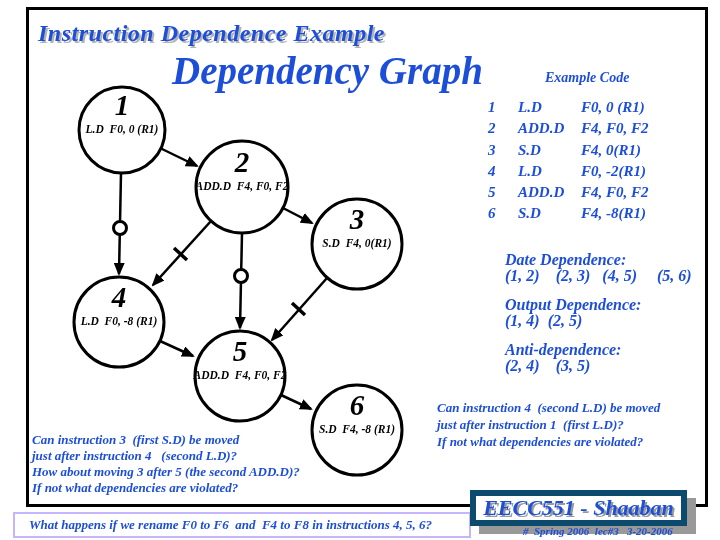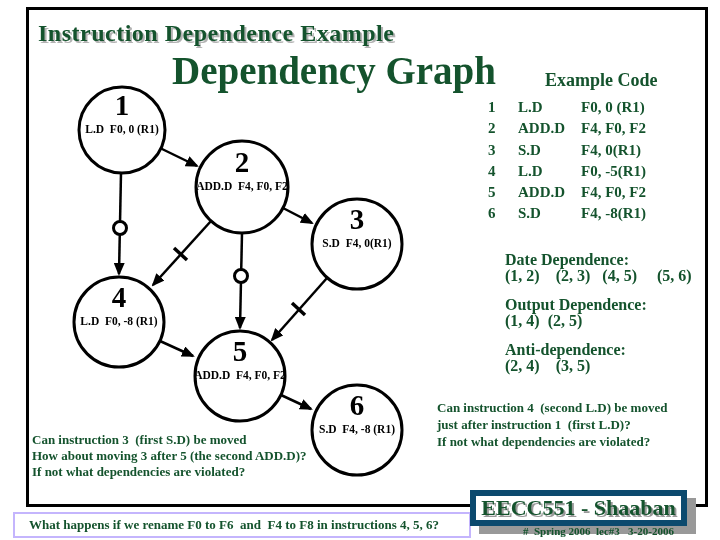--- a/index.html
+++ b/index.html
@@ -1,34 +1,35 @@
 <!DOCTYPE html>
 <html><head>
 <meta charset="utf-8">
 <style>
   html,body { margin:0; padding:0; background:#fff; }
   .slide {
     position:relative; width:720px; height:540px; background:#ffffff;
-    font-family:"Liberation Serif","DejaVu Serif",serif; font-weight:bold; color:#14532d;
+    font-family:"Liberation Serif","DejaVu Serif",serif; font-weight:bold; color:#1d4ed8;
     overflow:hidden;
+    font-style:italic;
   }
   .frame {
     position:absolute; left:26px; top:7px; width:676px; height:494px;
     border:3px solid #000;
   }
   .title {
     position:absolute; left:38px; top:20px; font-size:24px; letter-spacing:0.5px;
     text-shadow:2px 2px 0 #b3b3b3; white-space:pre;
   }
   .subtitle {
     position:absolute; left:172px; top:48px; font-size:39px; white-space:pre;
   }
   .graph-svg { position:absolute; left:0; top:0; }
 
-  .code-heading { position:absolute; left:545px; top:70px; font-size:18px; }
+  .code-heading { position:absolute; left:545px; top:70px; font-size:14px; }
   .code-table { position:absolute; left:488px; top:97px; font-size:15px; }
   .code-row { display:flex; height:21.3px; line-height:21.3px; }
   .code-num { width:30px; }
   .code-op { width:63px; white-space:pre; }
   .code-operands { white-space:pre; }
 
   .deps { position:absolute; left:505px; top:252px; font-size:16px; line-height:16px; }
   .dep-group { margin-bottom:13px; }
   .dep-pairs { white-space:pre; }
 
@@ -133,21 +134,21 @@
       <span class="code-operands">F4, F0, F2</span>
     </div>
     <div class="code-row">
       <span class="code-num">3</span>
       <span class="code-op">S.D</span>
       <span class="code-operands">F4, 0(R1)</span>
     </div>
     <div class="code-row">
       <span class="code-num">4</span>
       <span class="code-op">L.D</span>
-      <span class="code-operands">F0, -5(R1)</span>
+      <span class="code-operands">F0, -2(R1)</span>
     </div>
     <div class="code-row">
       <span class="code-num">5</span>
       <span class="code-op">ADD.D</span>
       <span class="code-operands">F4, F0, F2</span>
     </div>
     <div class="code-row">
       <span class="code-num">6</span>
       <span class="code-op">S.D</span>
       <span class="code-operands">F4, -8(R1)</span>
@@ -170,20 +171,21 @@
   </div>
 
   <div class="question-right">
     <div class="qline">Can instruction 4  (second L.D) be moved</div>
     <div class="qline">just after instruction 1  (first L.D)?</div>
     <div class="qline">If not what dependencies are violated?</div>
   </div>
 
   <div class="question-left">
     <div class="qline">Can instruction 3  (first S.D) be moved</div>
+    <div class="qline">just after instruction 4   (second L.D)?</div>
     <div class="qline">How about moving 3 after 5 (the second ADD.D)?</div>
     <div class="qline">If not what dependencies are violated?</div>
   </div>
 
   <div class="rename-box">
     <span class="rename-text">What happens if we rename F0 to F6  and  F4 to F8 in instructions 4, 5, 6?</span>
   </div>
 
   <div class="footer-box">
     <span>EECC551 - Shaaban</span>

